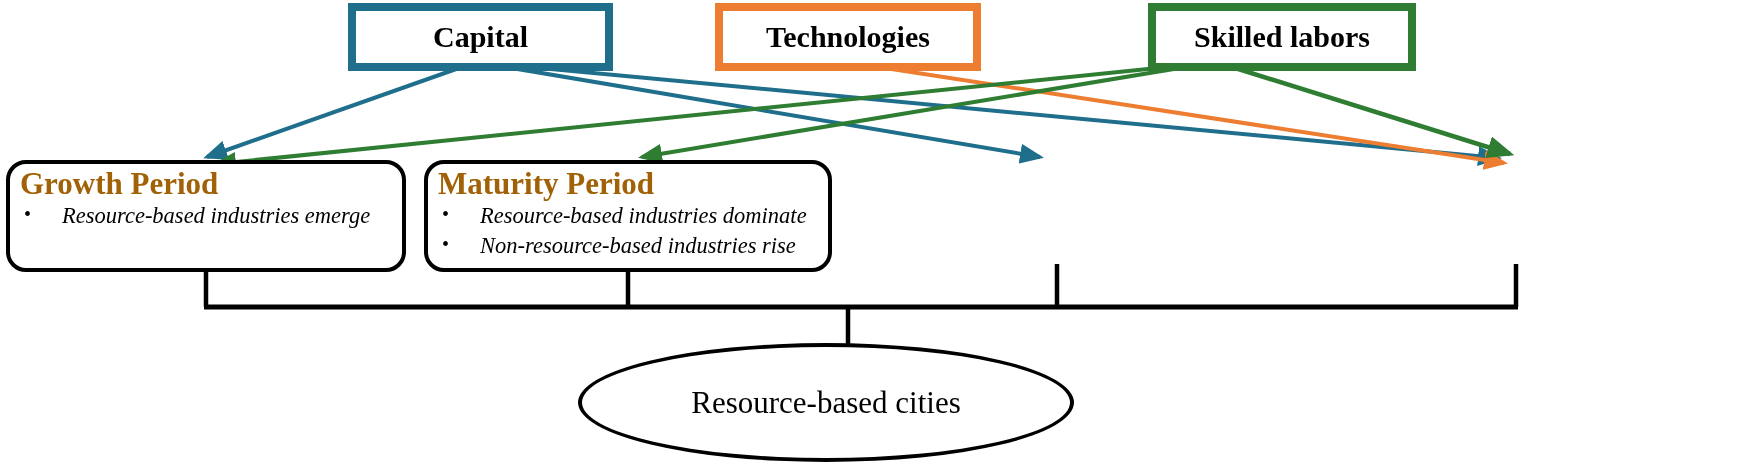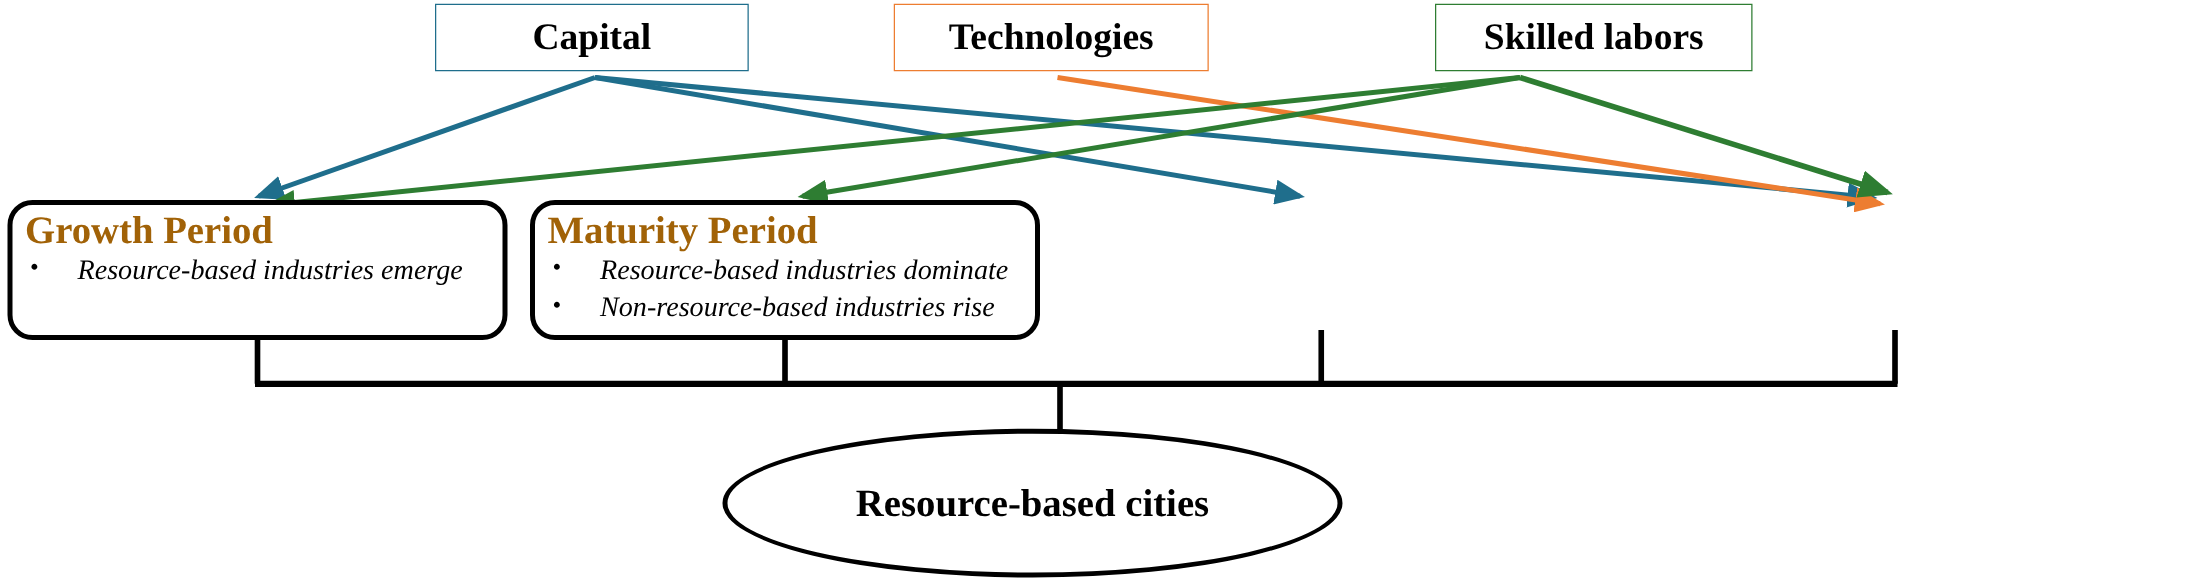--- a/index.html
+++ b/index.html
@@ -14,21 +14,21 @@
   #edge-layer {
     position: absolute;
     left: 0; top: 0;
     width: 1750px; height: 466px;
   }
   .input-box {
     position: absolute;
     top: 3px;
     height: 52px;
     background: #ffffff;
-    border: 1px solid #6d28d9;
+    border: 8px solid #6d28d9;
     display: flex;
     align-items: center;
     justify-content: center;
   }
   .input-label {
     font-size: 30px;
     font-weight: bold;
     color: #000;
     white-space: nowrap;
   }
@@ -75,21 +75,21 @@
     background: #ffffff;
     border: 4px solid #000;
     border-radius: 50%;
     display: flex;
     align-items: center;
     justify-content: center;
     box-sizing: border-box;
   }
   .outcome-label {
     font-size: 31px;
-    font-weight: bold;
+    font-weight: normal;
     color: #000;
     white-space: nowrap;
   }
 </style>
 </head>
 <body>
 
 <div id="canvas">
 
   <svg id="edge-layer" viewBox="0 0 1750 466" xmlns="http://www.w3.org/2000/svg">

